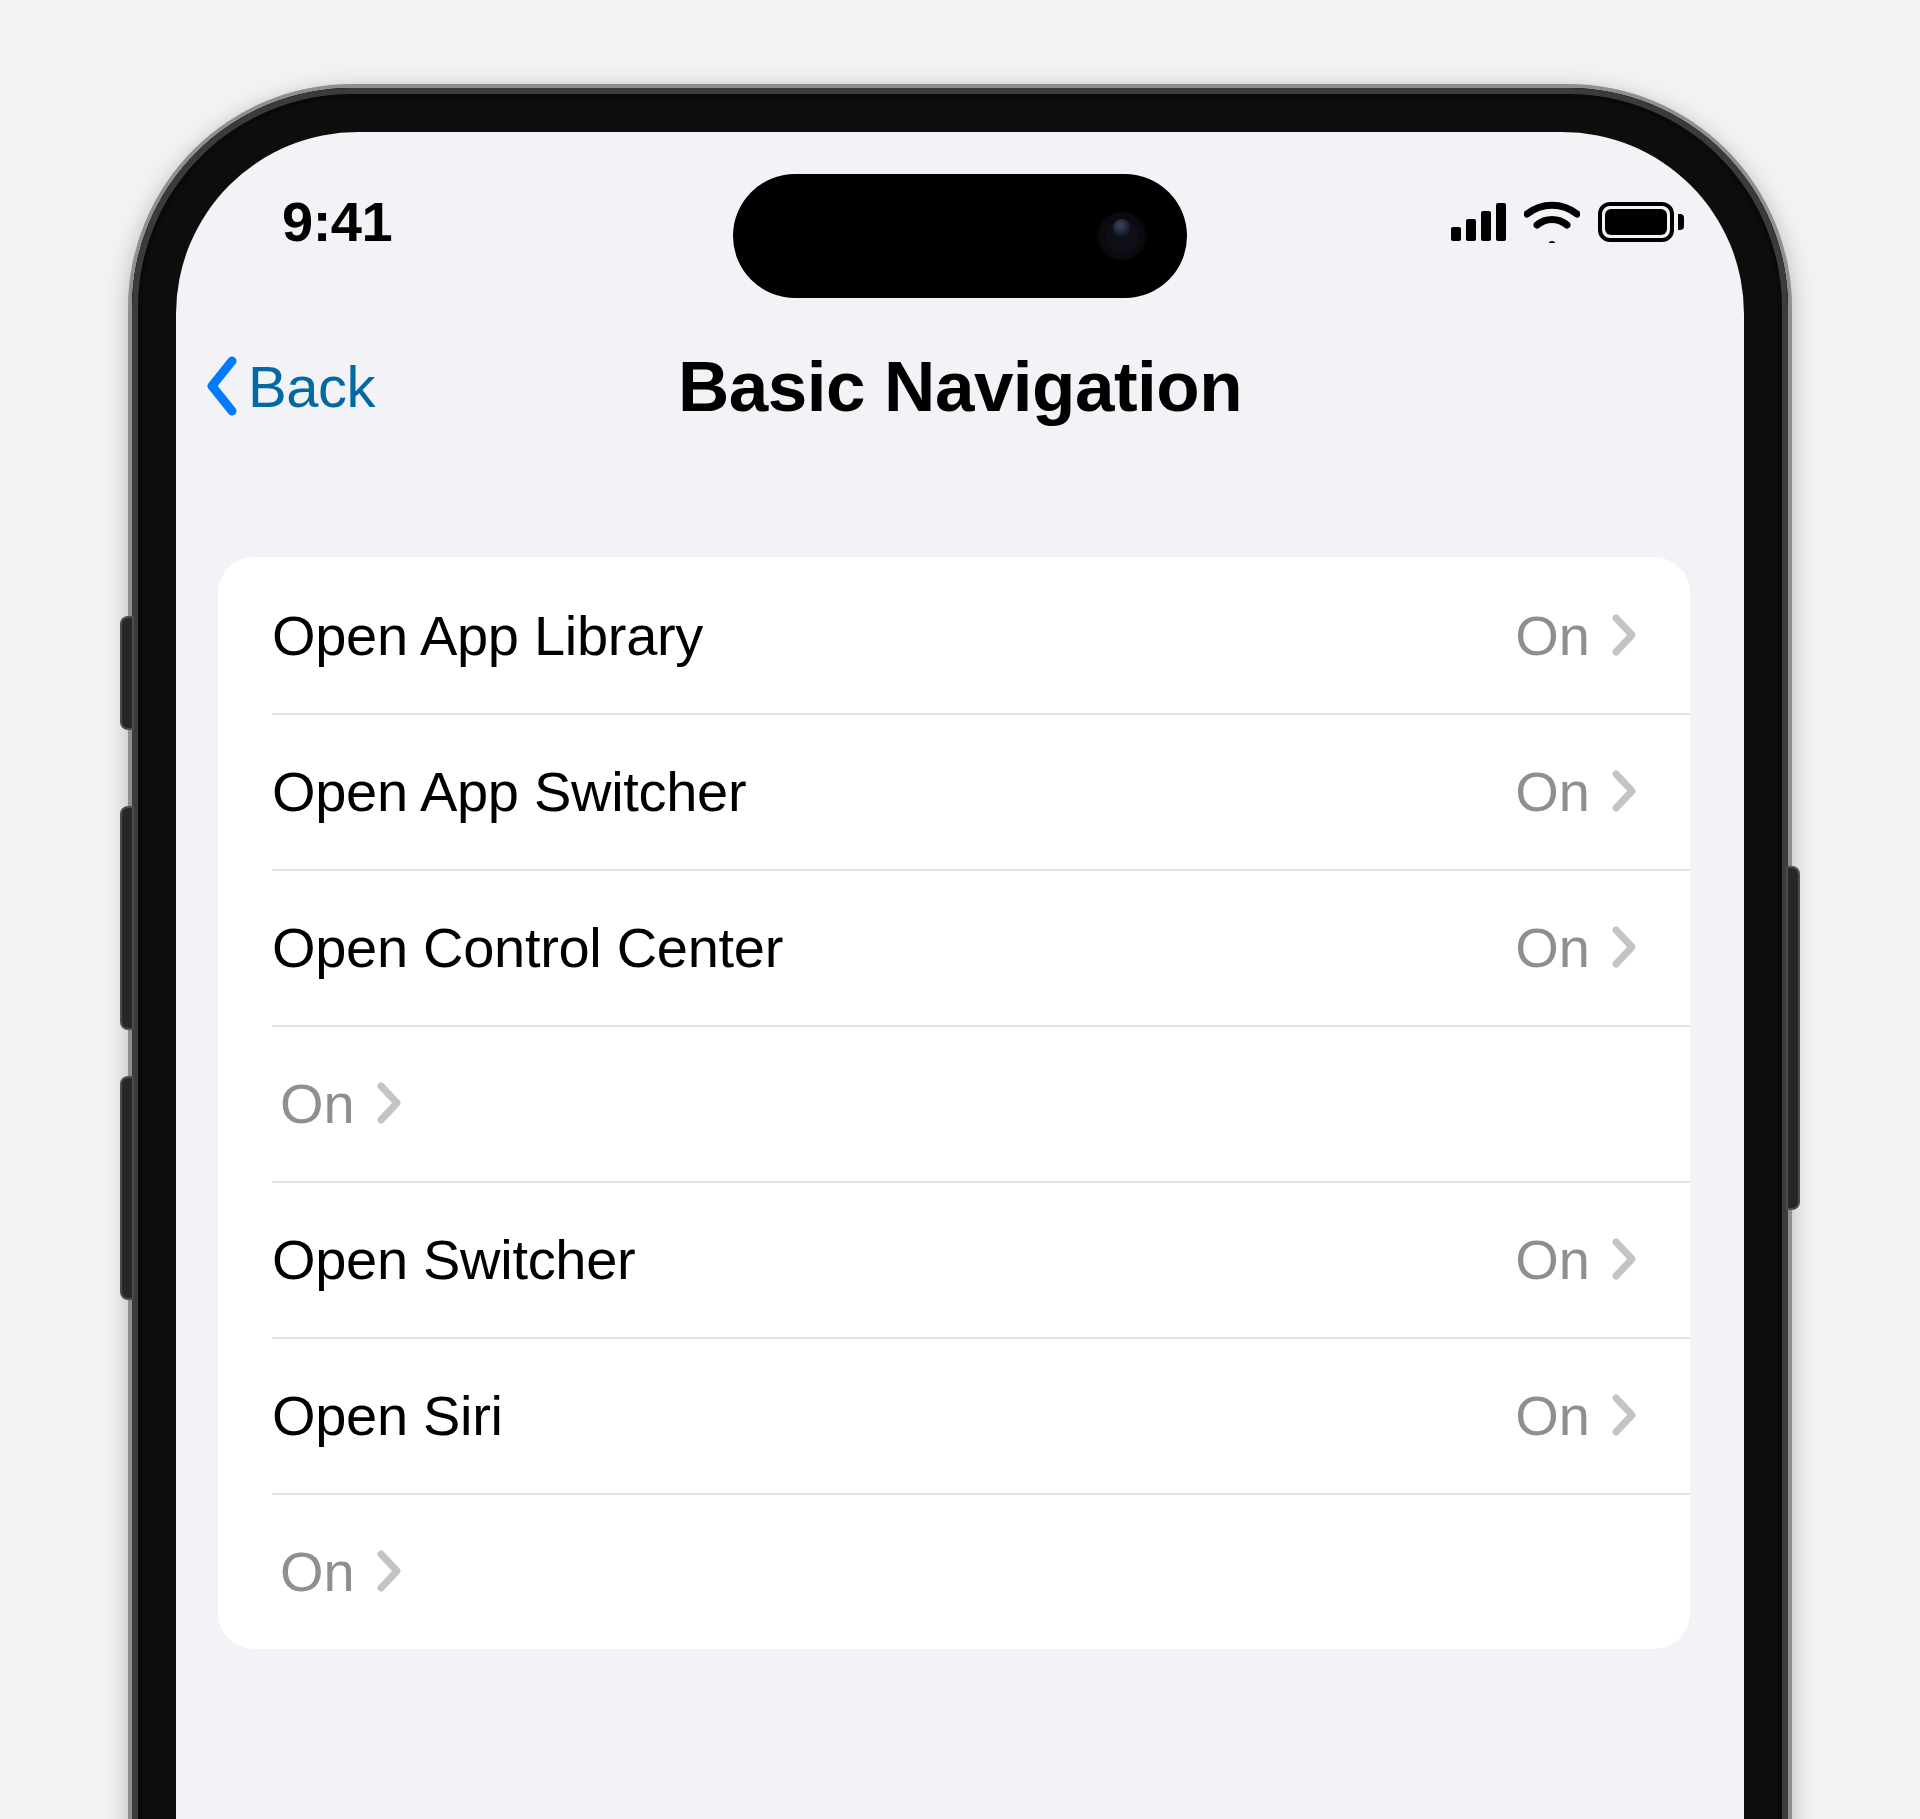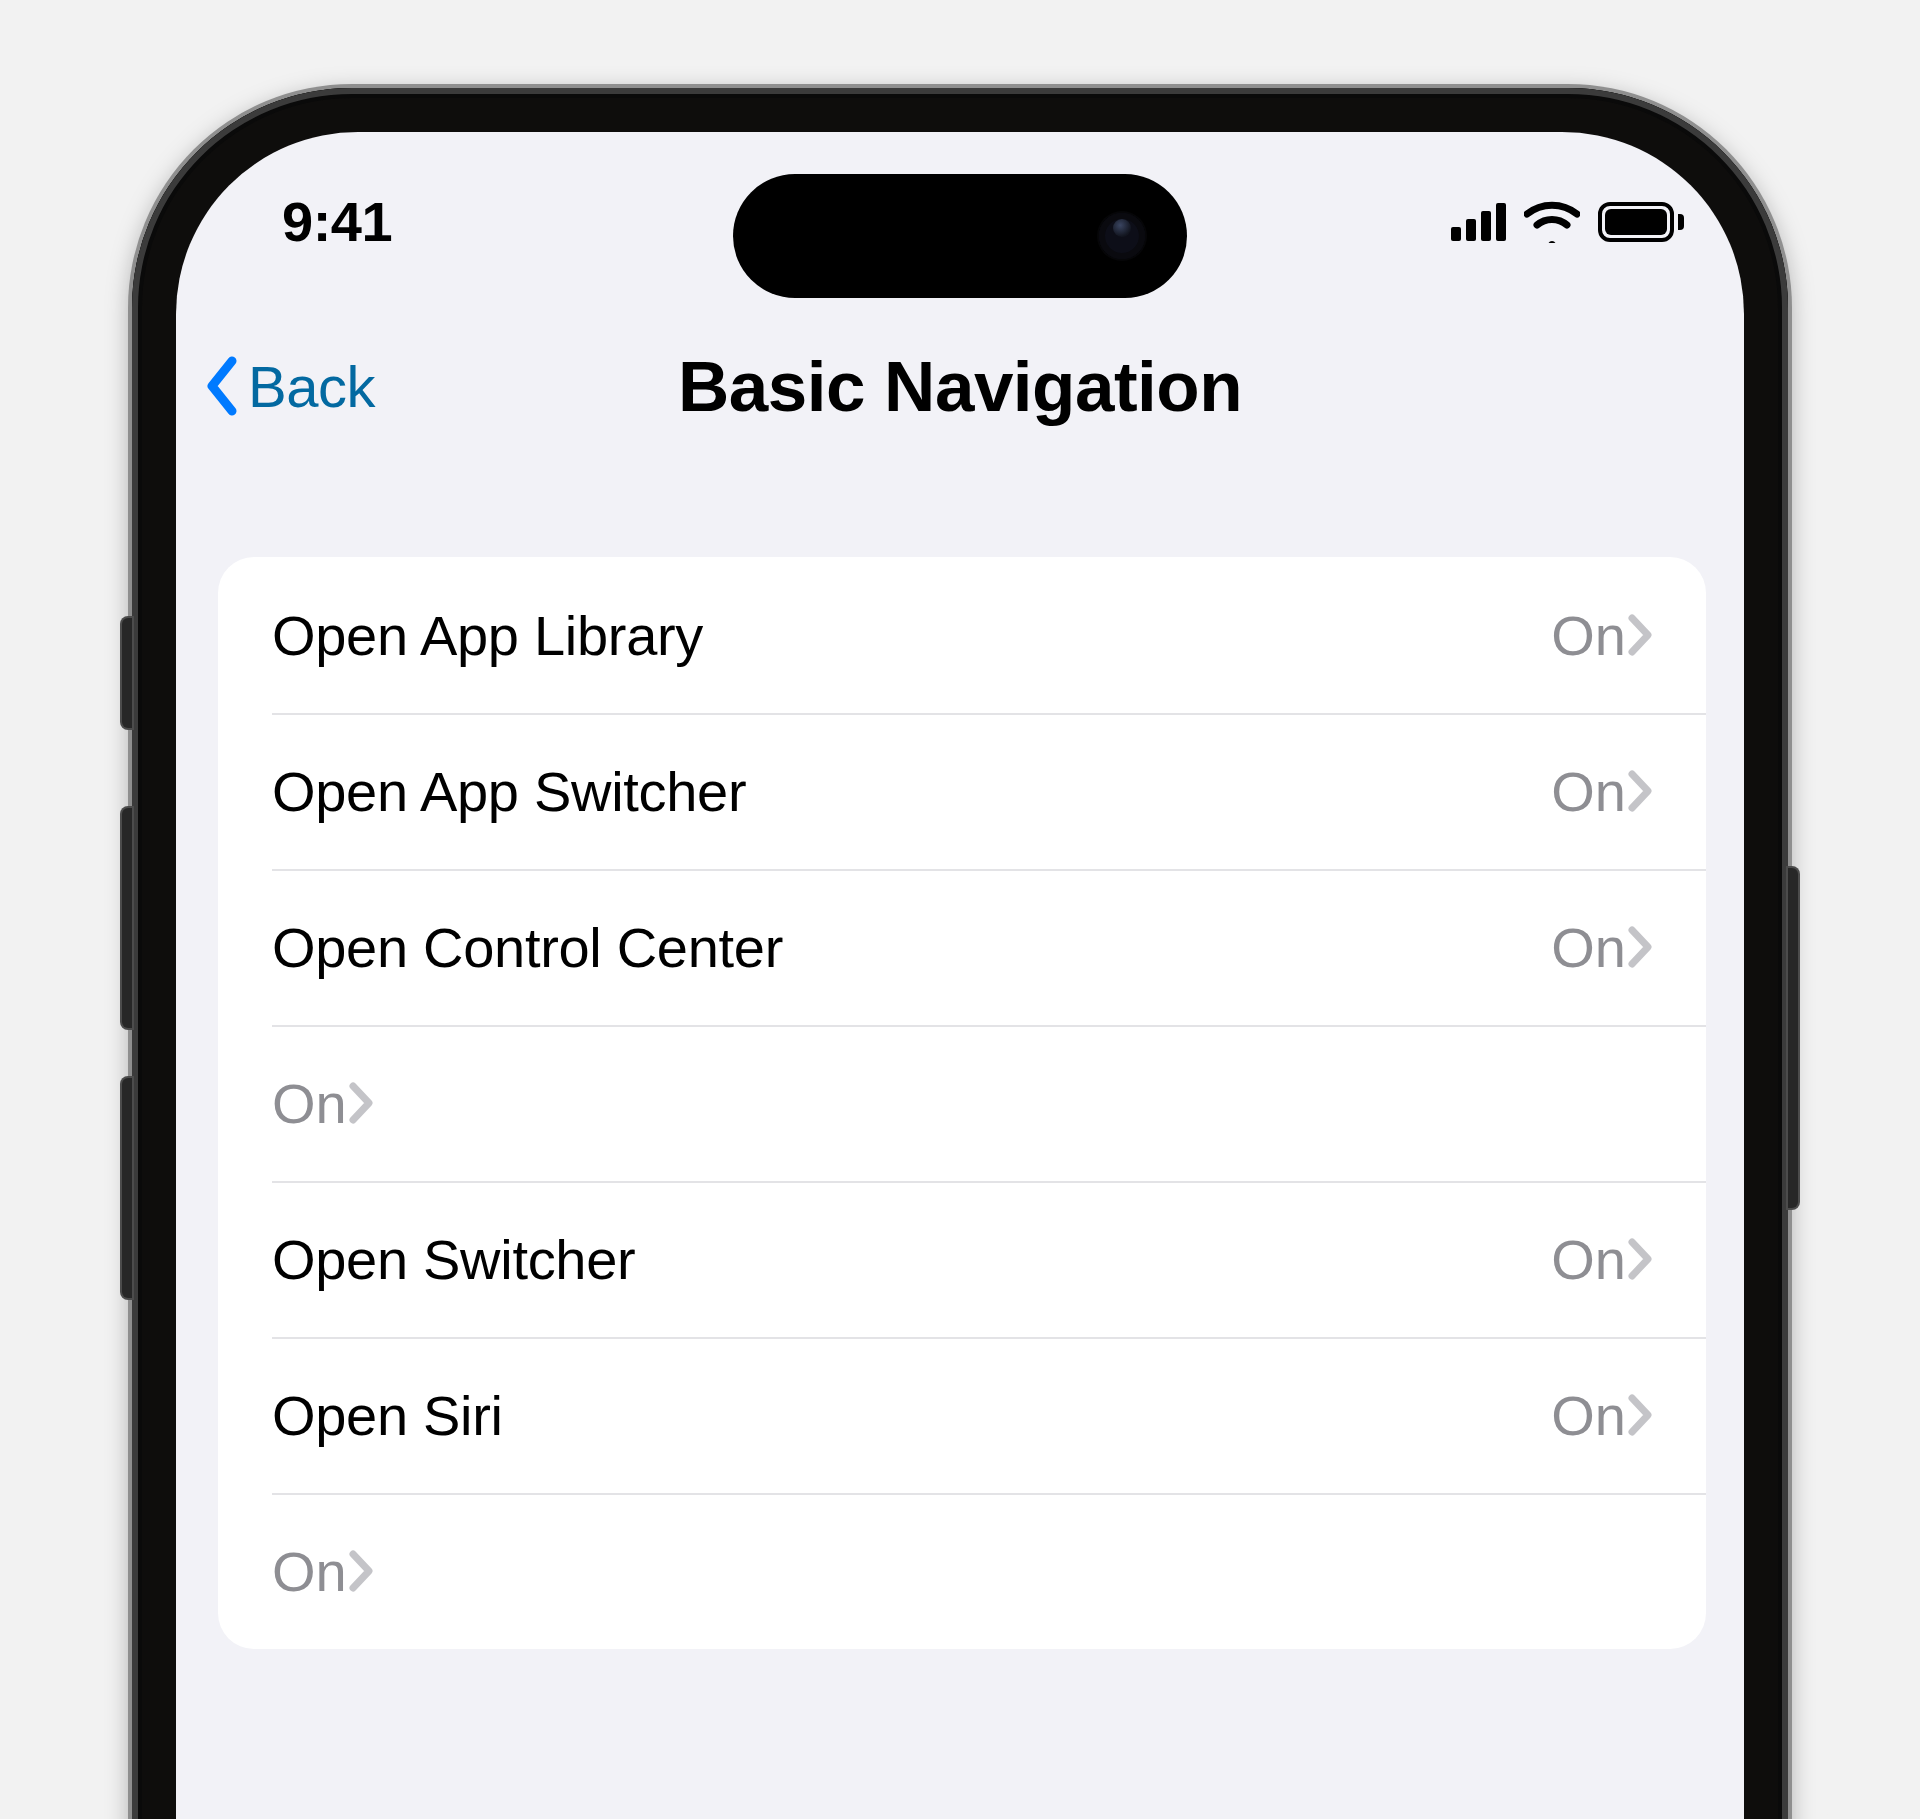--- a/index.html
+++ b/index.html
@@ -202,21 +202,21 @@
       font-weight: 600;
       color: #000;
       letter-spacing: -0.5px;
     }
 
     
     .list-group {
       position: absolute;
       top: 425px;
       left: 42px;
-      right: 38px;
+      right: 54px;
       background: #ffffff;
       border-radius: 36px;
       overflow: hidden;
     }
 
     .row {
       display: flex;
       align-items: center;
       justify-content: space-between;
       padding: 0 52px 0 54px;
@@ -236,20 +236,22 @@
 
     .row-label {
       font-size: 56px;
       color: #000;
       letter-spacing: -0.3px;
     }
 
     .row-right {
       display: flex;
       align-items: center;
+      gap: 20px;
+      margin-left: 8px;
     }
 
     .row-value {
       font-size: 56px;
       color: #8e8e93;
     }
 
     .row-chevron {
       width: 28px;
       height: 46px;

